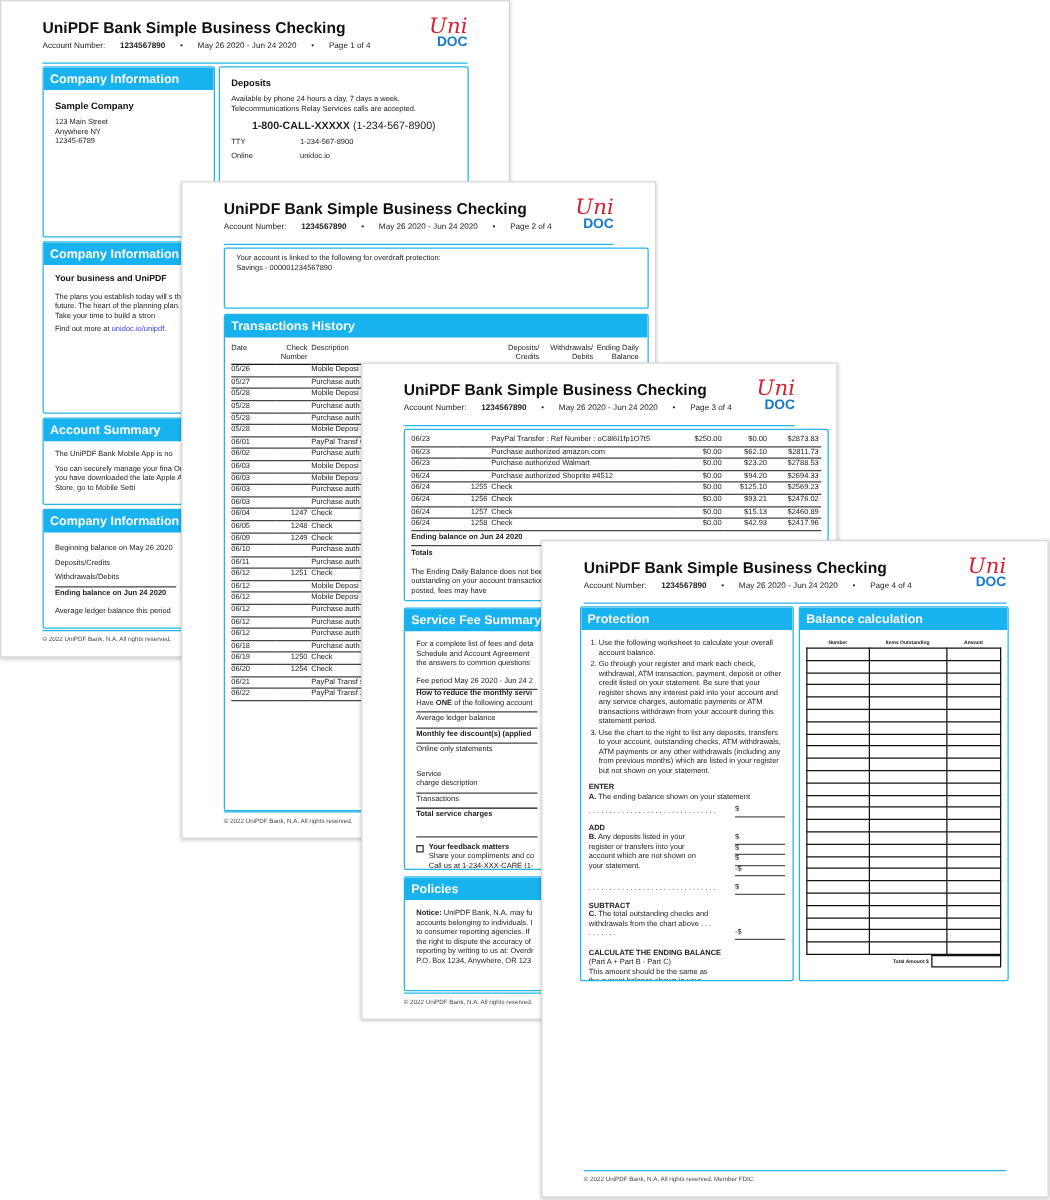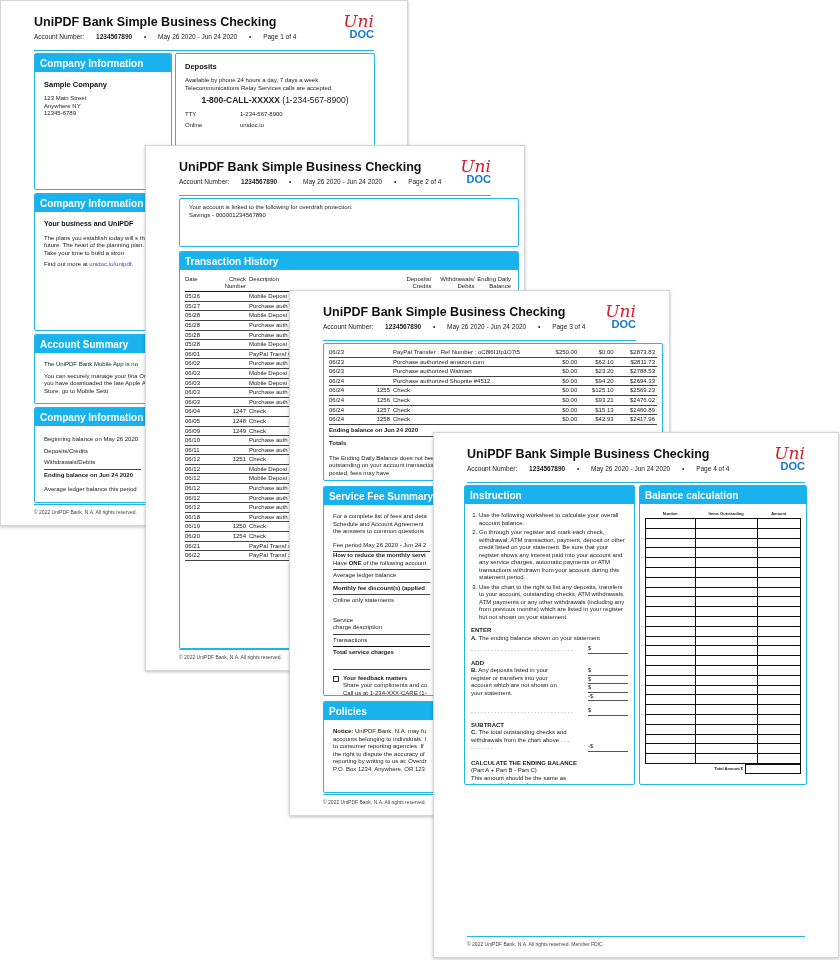--- a/index.html
+++ b/index.html
@@ -156,21 +156,21 @@
   </div>
 
   <div class="box" style="left:33px; top:52px; width:340px; height:49px;">
     <div class="bb" style="padding-top:5px;">
       <div>Your account is linked to the following for overdraft protection:</div>
       <div>Savings - 000001234567890</div>
     </div>
   </div>
 
   <div class="box" style="left:33px; top:105px; width:340px; height:398px;">
-    <div class="bh">Transaction History</div>
+    <div class="bh">Transactions History</div>
     <div class="bb" style="padding:6px 5px 0 5px;">
       <table class="tx" id="tx2">
         <thead>
           <tr>
             <th style="width:36px">Date</th>
             <th style="width:28px;text-align:right;padding-right:3px">Check Number</th>
             <th style="width:150px">Description</th>
             <th style="text-align:right">Deposits/ Credits</th>
             <th style="text-align:right">Withdrawals/ Debits</th>
             <th style="text-align:right">Ending Daily Balance</th>
@@ -548,21 +548,21 @@
       <span>•</span>
       <span>Page 4 of 4</span>
     </div>
     <div class="logo">
       <span class="uni">Uni</span>
       <span class="doc">DOC</span>
     </div>
   </div>
 
   <div class="box" style="left:30px; top:52px; width:171px; height:300px;">
-    <div class="bh">Instruction</div>
+    <div class="bh">Protection</div>
     <div class="bb instr" style="padding:8px 6px;">
       <ol>
         <li>Use the following worksheet to calculate your overall account balance.</li>
         <li>Go through your register and mark each check, withdrawal, ATM transaction, payment, deposit or other credit listed on your statement. Be sure that your register shows any interest paid into your account and any service charges, automatic payments or ATM transactions withdrawn from your account during this statement period.</li>
         <li>Use the chart to the right to list any deposits, transfers to your account, outstanding checks, ATM withdrawals, ATM payments or any other withdrawals (including any from previous months) which are listed in your register but not shown on your statement.</li>
       </ol>
       <div class="sec">ENTER</div>
       <div><b>A.</b> <span>The ending balance shown on your statement</span></div>
       <div class="line" style="margin-top:3px;">
           <span>. . . . . . . . . . . . . . . . . . . . . . . . . . . . . . .</span>

